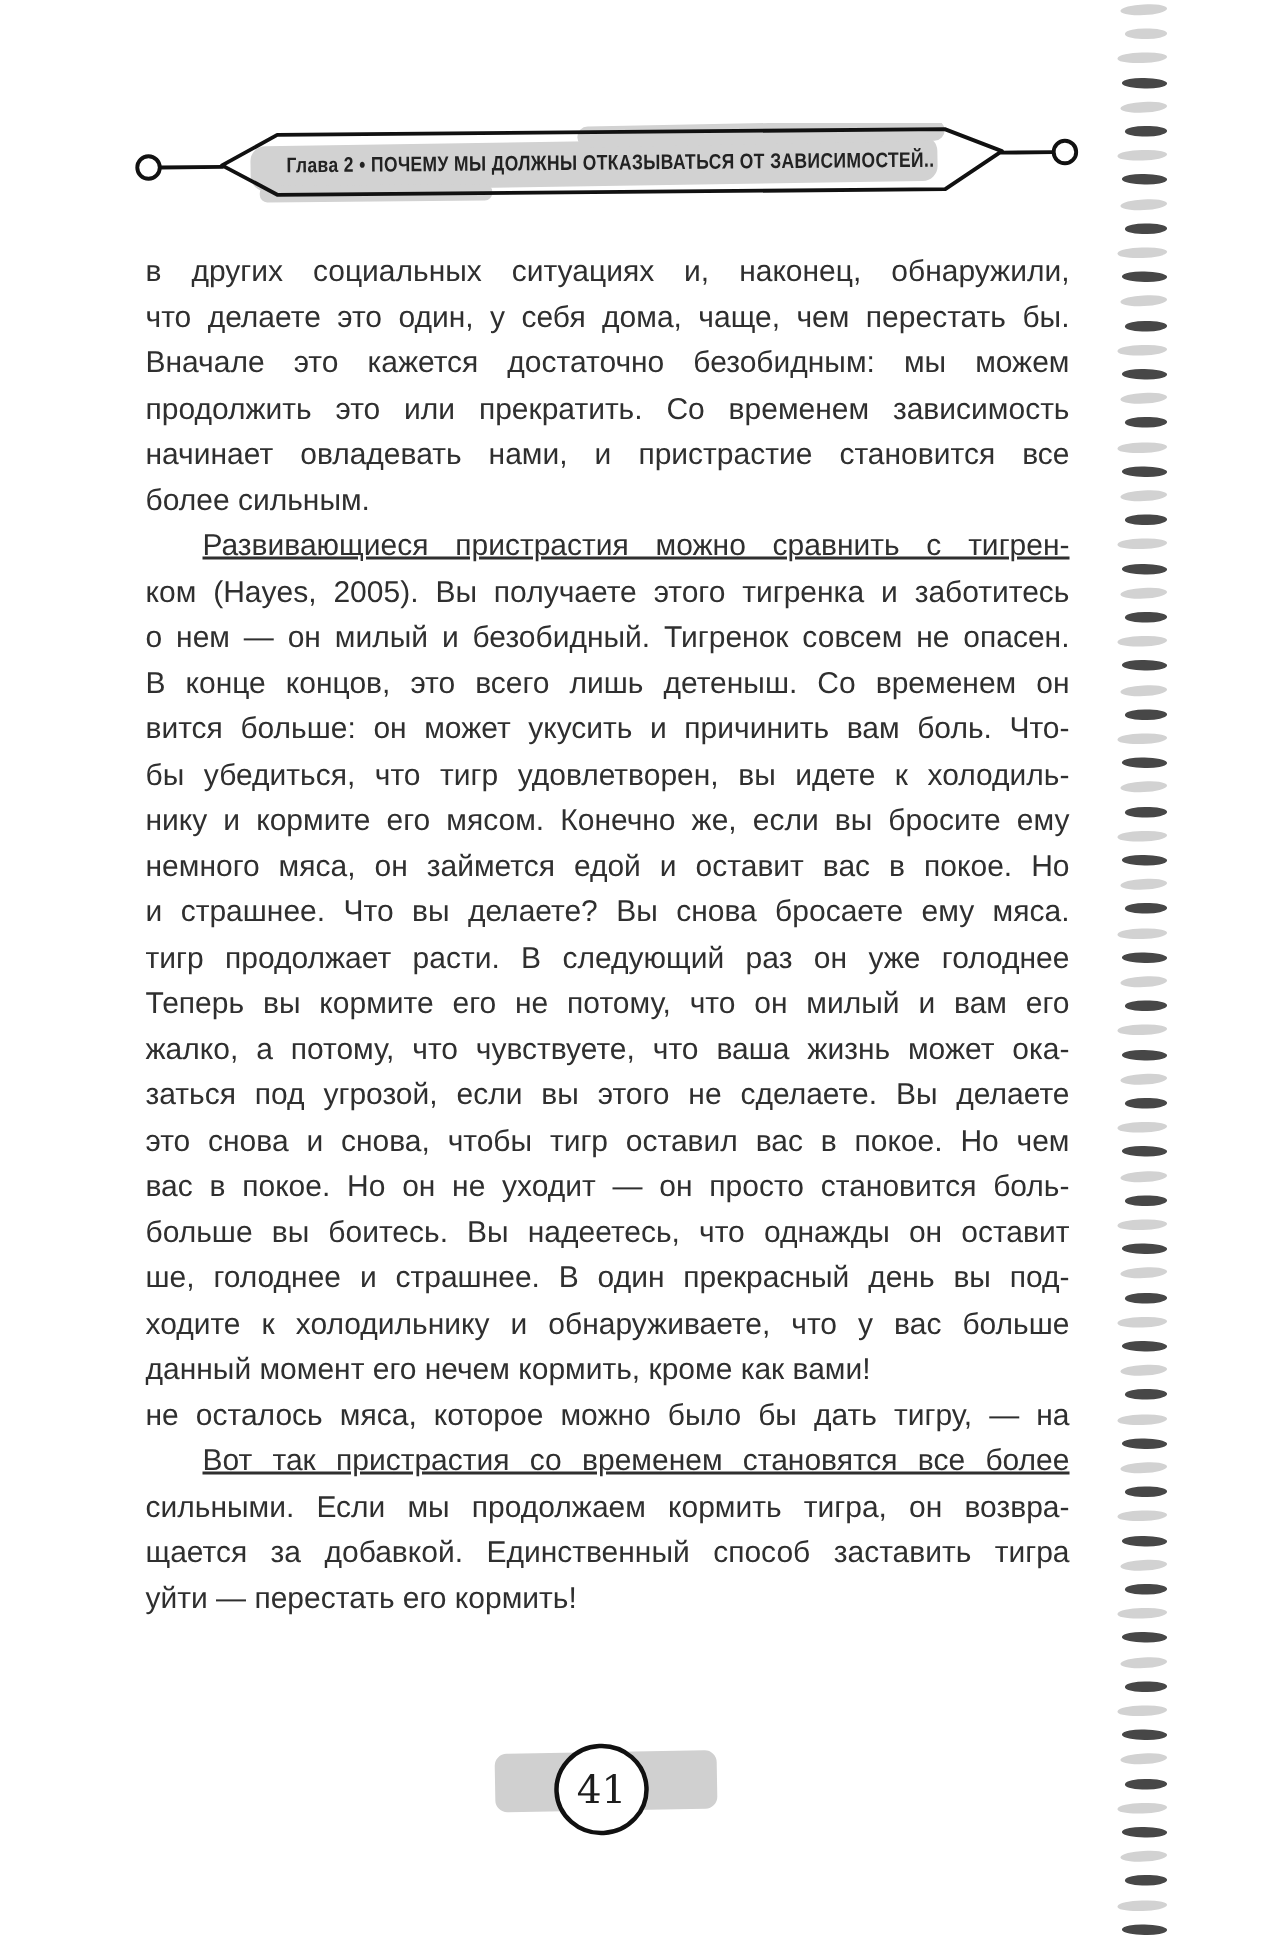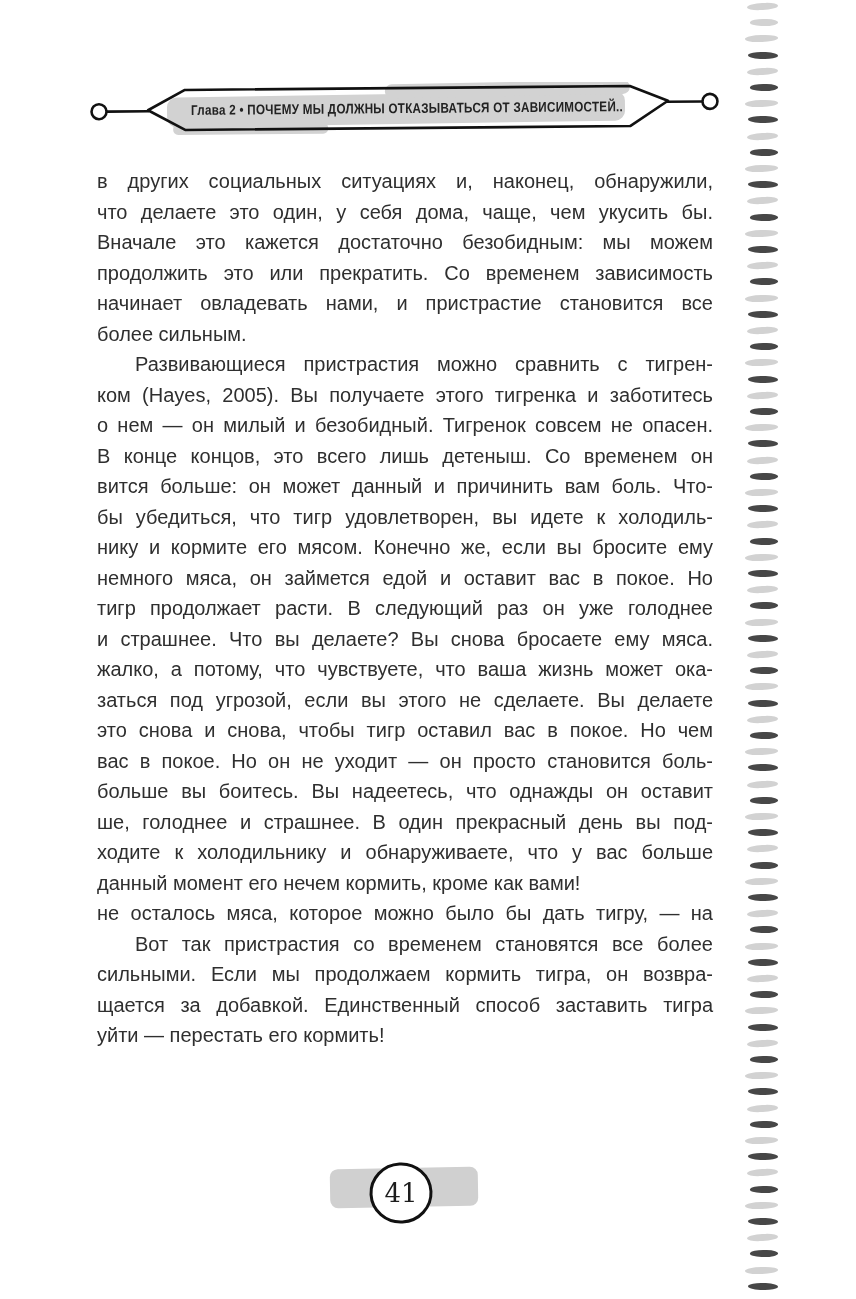--- a/index.html
+++ b/index.html
@@ -40,21 +40,21 @@
   }
   .para { margin: 0; }
   .line {
     text-align: justify;
     text-align-last: justify;
     white-space: normal;
     height: 30.5px;
     overflow: visible;
   }
   .line.last { text-align-last: left; }
-  .line.indent { padding-left: 38px; }
+  .line.indent { padding-left: 38px; text-decoration: underline; }
 
   
   .pagenum-wrap {
     position: absolute;
     left: 320px;
     top: 1155px;
     width: 180px;
     height: 80px;
   }
   .pagenum-text {
@@ -99,37 +99,38 @@
       <rect x="88" y="40" width="155" height="11" rx="5" fill="#d2d2d2"></rect>
 
       <polygon points="63,26 100,6 545,6 583,21 545,46 100,46" fill="none" stroke="#111" stroke-width="2.6" stroke-linejoin="round"></polygon>
       <text class="banner-label" x="322" y="31" text-anchor="middle" textLength="432" lengthAdjust="spacingAndGlyphs">Глава 2  •  ПОЧЕМУ МЫ ДОЛЖНЫ ОТКАЗЫВАТЬСЯ ОТ ЗАВИСИМОСТЕЙ..</text>
     </g>
   </svg>
 
   <div class="body-text">
       <div class="para">
         <div class="line">в других социальных ситуациях и, наконец, обнаружили,</div>
-        <div class="line">что делаете это один, у себя дома, чаще, чем укусить бы.</div>
+        <div class="line">что делаете это один, у себя дома, чаще, чем перестать бы.</div>
         <div class="line">Вначале это кажется достаточно безобидным: мы можем</div>
         <div class="line">продолжить это или прекратить. Со временем зависимость</div>
         <div class="line">начинает овладевать нами, и пристрастие становится все</div>
         <div class="line last">более сильным.</div>
       </div>
       <div class="para">
         <div class="line indent">Развивающиеся пристрастия можно сравнить с тигрен-</div>
         <div class="line">ком (Hayes, 2005). Вы получаете этого тигренка и заботитесь</div>
         <div class="line">о нем — он милый и безобидный. Тигренок совсем не опасен.</div>
         <div class="line">В конце концов, это всего лишь детеныш. Со временем он</div>
-        <div class="line">вится больше: он может данный и причинить вам боль. Что-</div>
+        <div class="line">вится больше: он может укусить и причинить вам боль. Что-</div>
         <div class="line">бы убедиться, что тигр удовлетворен, вы идете к холодиль-</div>
         <div class="line">нику и кормите его мясом. Конечно же, если вы бросите ему</div>
         <div class="line">немного мяса, он займется едой и оставит вас в покое. Но</div>
+        <div class="line">и страшнее. Что вы делаете? Вы снова бросаете ему мяса.</div>
         <div class="line">тигр продолжает расти. В следующий раз он уже голоднее</div>
-        <div class="line">и страшнее. Что вы делаете? Вы снова бросаете ему мяса.</div>
+        <div class="line">Теперь вы кормите его не потому, что он милый и вам его</div>
         <div class="line">жалко, а потому, что чувствуете, что ваша жизнь может ока-</div>
         <div class="line">заться под угрозой, если вы этого не сделаете. Вы делаете</div>
         <div class="line">это снова и снова, чтобы тигр оставил вас в покое. Но чем</div>
         <div class="line">вас в покое. Но он не уходит — он просто становится боль-</div>
         <div class="line">больше вы боитесь. Вы надеетесь, что однажды он оставит</div>
         <div class="line">ше, голоднее и страшнее. В один прекрасный день вы под-</div>
         <div class="line">ходите к холодильнику и обнаруживаете, что у вас больше</div>
         <div class="line last">данный момент его нечем кормить, кроме как вами!</div>
         <div class="line">не осталось мяса, которое можно было бы дать тигру, — на</div>
       </div>

